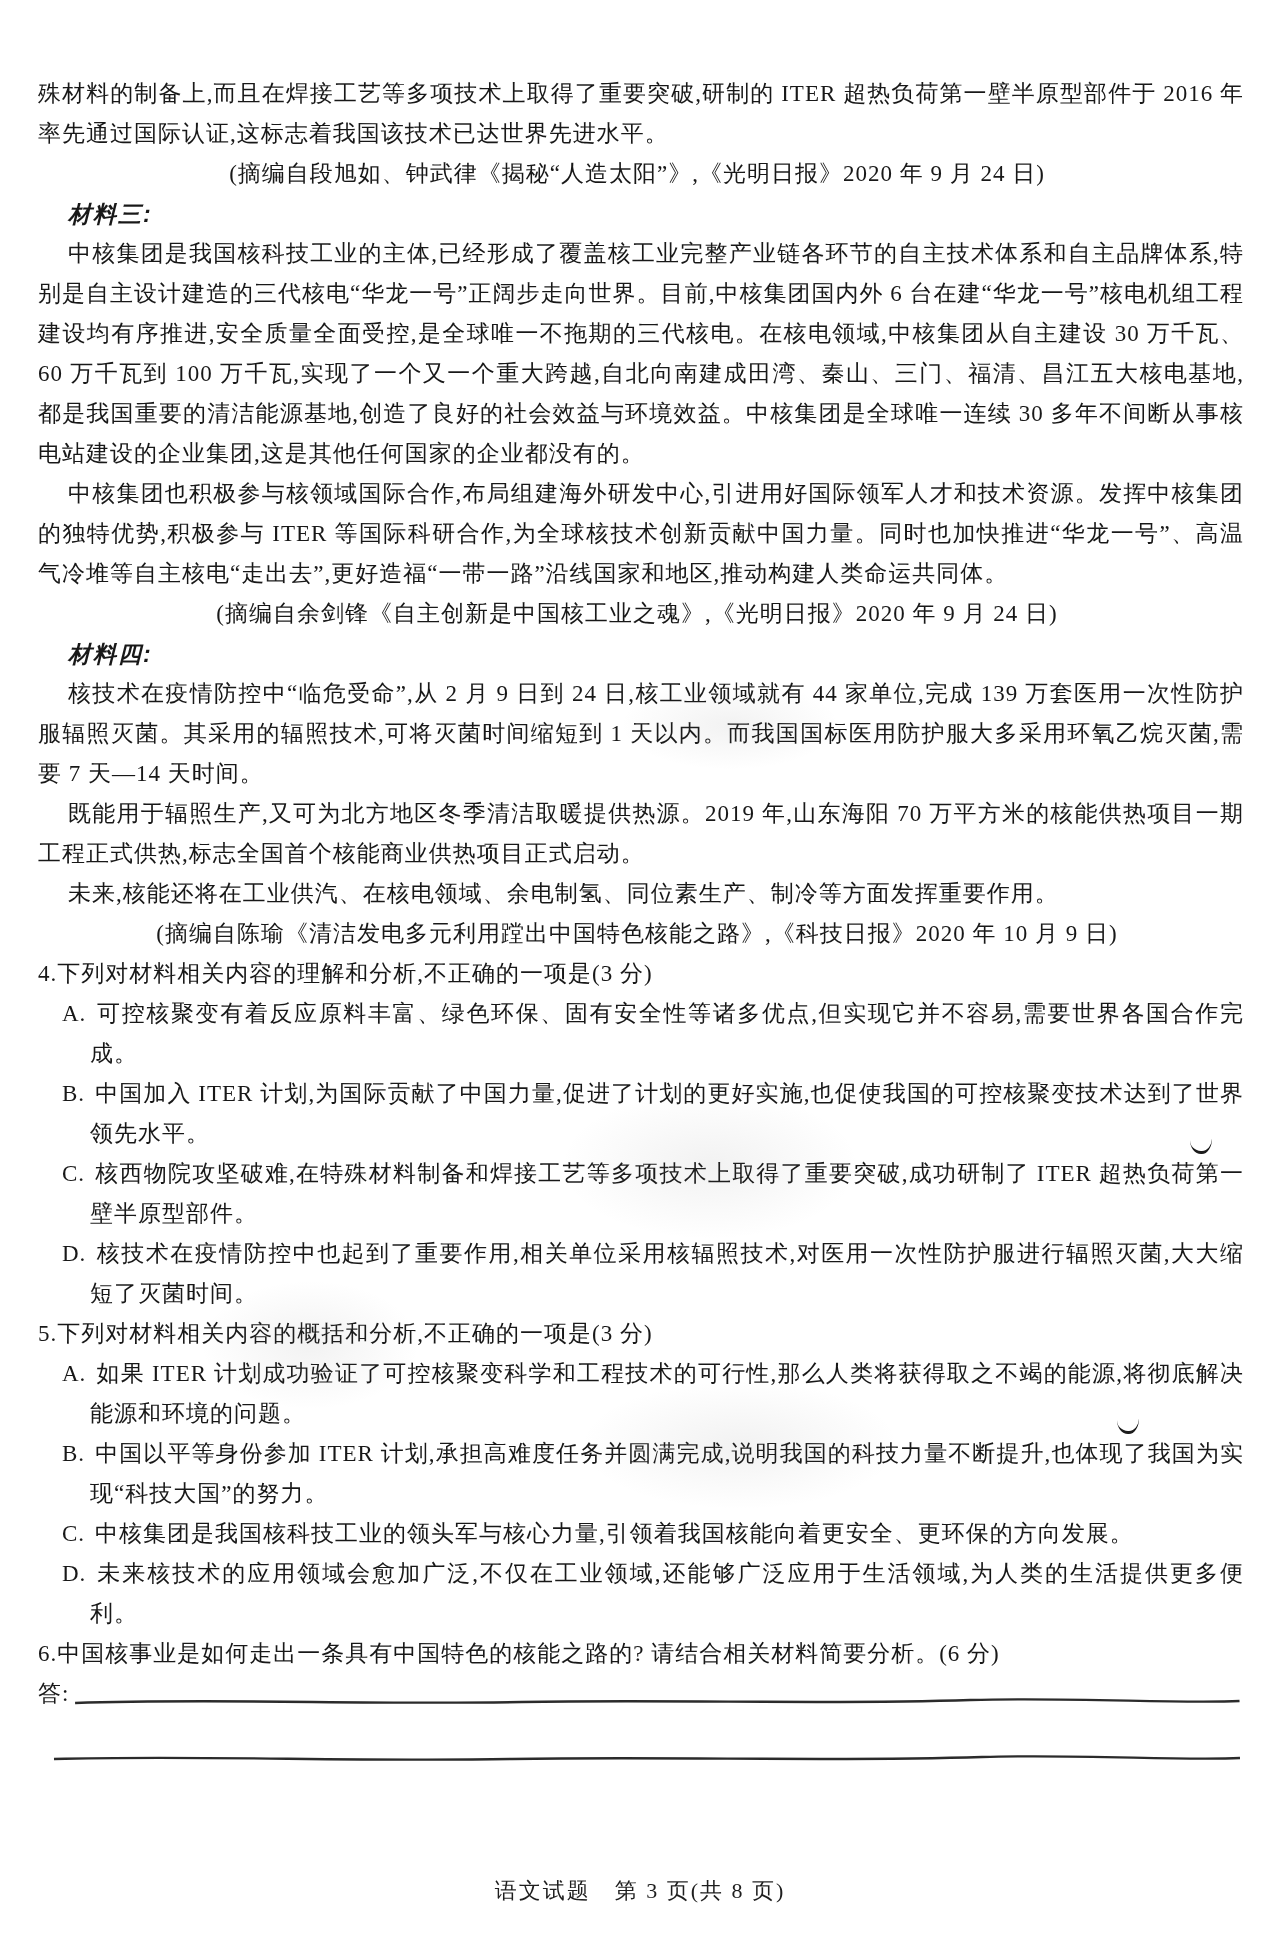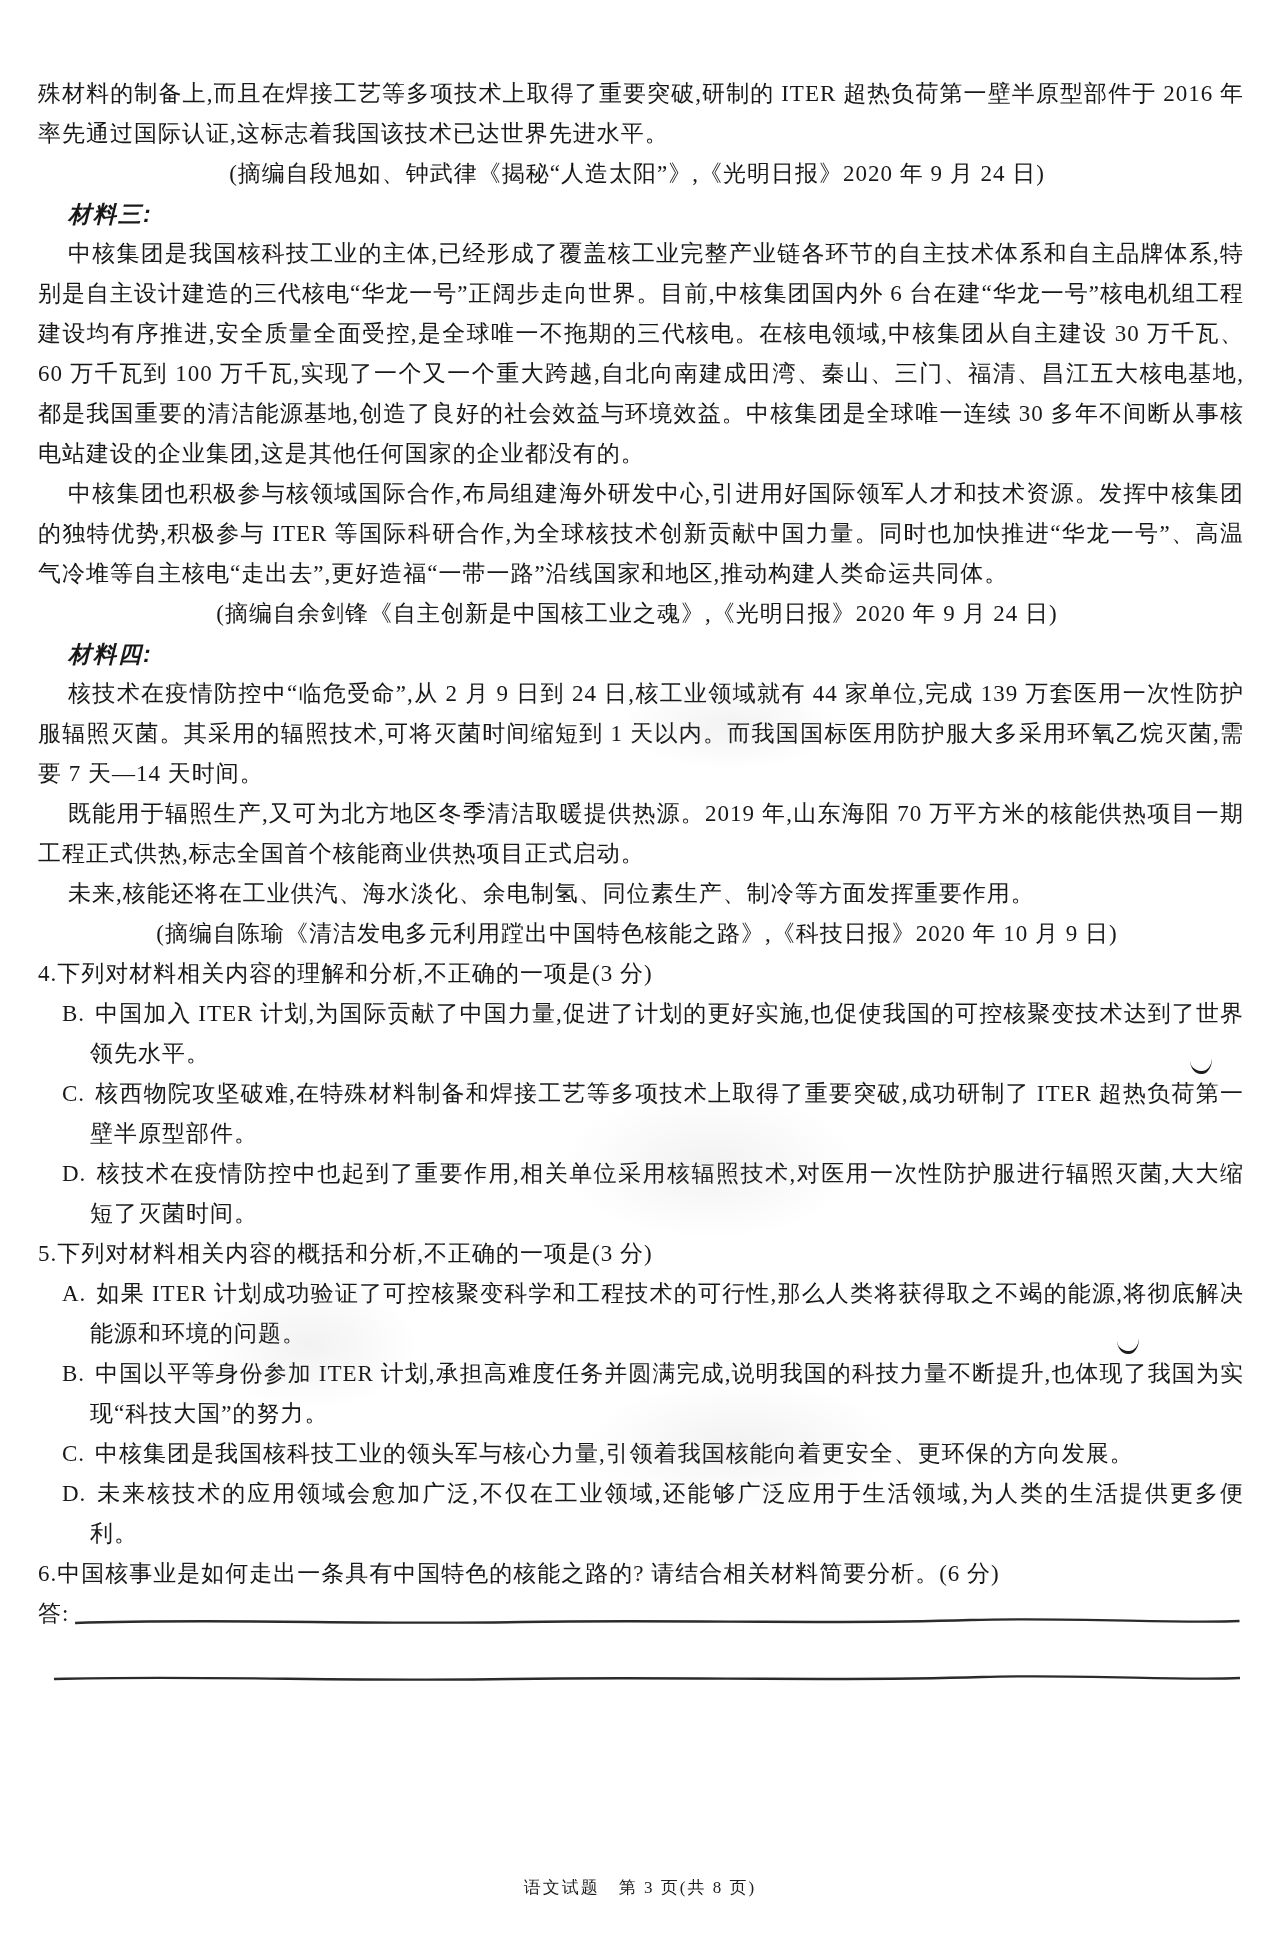--- a/index.html
+++ b/index.html
@@ -46,21 +46,21 @@
   }
   
   .answer-row { display: flex; align-items: flex-end; }
   .answer-label { white-space: nowrap; }
   .ans-line { flex: 1; display: block; margin: 0 2px 7px 4px; height: 12px; }
   .ans-line-full { display: block; margin: 38px 0 0 14px; width: 1190px; height: 12px; }
   .footer {
     position: absolute;
     top: 1876px; left: 0; width: 1280px;
     text-align: center;
-    font-size: 17px;
+    font-size: 22px;
     letter-spacing: 2px;
     color: #1e1e1e;
   }
   
   .artifact {
     position: absolute;
     background: radial-gradient(ellipse at center, rgba(110,110,110,0.09), rgba(110,110,110,0) 70%);
     pointer-events: none;
   }
   .art-1 { left: 560px; top: 1090px; width: 300px; height: 150px; }
@@ -79,26 +79,27 @@
 
   <p class="mat-heading">材料三:</p>
   <p class="indent">中核集团是我国核科技工业的主体,已经形成了覆盖核工业完整产业链各环节的自主技术体系和自主品牌体系,特别是自主设计建造的三代核电“华龙一号”正阔步走向世界。目前,中核集团国内外 6 台在建“华龙一号”核电机组工程建设均有序推进,安全质量全面受控,是全球唯一不拖期的三代核电。在核电领域,中核集团从自主建设 30 万千瓦、60 万千瓦到 100 万千瓦,实现了一个又一个重大跨越,自北向南建成田湾、秦山、三门、福清、昌江五大核电基地,都是我国重要的清洁能源基地,创造了良好的社会效益与环境效益。中核集团是全球唯一连续 30 多年不间断从事核电站建设的企业集团,这是其他任何国家的企业都没有的。</p>
   <p class="indent">中核集团也积极参与核领域国际合作,布局组建海外研发中心,引进用好国际领军人才和技术资源。发挥中核集团的独特优势,积极参与 ITER 等国际科研合作,为全球核技术创新贡献中国力量。同时也加快推进“华龙一号”、高温气冷堆等自主核电“走出去”,更好造福“一带一路”沿线国家和地区,推动构建人类命运共同体。</p>
 
   <p class="attr">(摘编自余剑锋《自主创新是中国核工业之魂》,《光明日报》2020 年 9 月 24 日)</p>
 
   <p class="mat-heading">材料四:</p>
   <p class="indent">核技术在疫情防控中“临危受命”,从 2 月 9 日到 24 日,核工业领域就有 44 家单位,完成 139 万套医用一次性防护服辐照灭菌。其采用的辐照技术,可将灭菌时间缩短到 1 天以内。而我国国标医用防护服大多采用环氧乙烷灭菌,需要 7 天—14 天时间。</p>
   <p class="indent">既能用于辐照生产,又可为北方地区冬季清洁取暖提供热源。2019 年,山东海阳 70 万平方米的核能供热项目一期工程正式供热,标志全国首个核能商业供热项目正式启动。</p>
-  <p class="indent">未来,核能还将在工业供汽、海水淡化、余电制氢、同位素生产、制冷等方面发挥重要作用。</p>
+  <p class="indent">未来,核能还将在工业供汽、在核电领域、余电制氢、同位素生产、制冷等方面发挥重要作用。</p>
 
   <p class="attr">(摘编自陈瑜《清洁发电多元利用蹚出中国特色核能之路》,《科技日报》2020 年 10 月 9 日)</p>
 
   <div>
     <p class="stem">4.下列对材料相关内容的理解和分析,不正确的一项是(3 分)</p>
+    <p class="option"><span class="opt-label">A.</span><span>可控核聚变有着反应原料丰富、绿色环保、固有安全性等诸多优点,但实现它并不容易,需要世界各国合作完成。</span></p>
     <p class="option"><span class="opt-label">B.</span><span>中国加入 ITER 计划,为国际贡献了中国力量,促进了计划的更好实施,也促使我国的可控核聚变技术达到了</span><span class="hand-underline">世界领先水平。</span></p>
     <p class="option"><span class="opt-label">C.</span><span>核西物院攻坚破难,在特殊材料制备和焊接工艺等多项技术上取得了重要突破,成功研制了 ITER 超热负荷第一壁半原型部件。</span></p>
     <p class="option"><span class="opt-label">D.</span><span>核技术在疫情防控中也起到了重要作用,相关单位采用核辐照技术,对医用一次性防护服进行辐照灭菌,大大缩短了灭菌时间。</span></p>
   </div>
 
   <div>
     <p class="stem">5.下列对材料相关内容的概括和分析,不正确的一项是(3 分)</p>
     <p class="option"><span class="opt-label">A.</span><span>如果 ITER 计划成功验证了可控核聚变科学和工程技术的可行性,那么人类将获得取之不竭的能源,</span><span class="hand-underline">将彻底解决能源和环境的问题。</span></p>
     <p class="option"><span class="opt-label">B.</span><span>中国以平等身份参加 ITER 计划,承担高难度任务并圆满完成,说明我国的科技力量不断提升,也体现了我国为实现“科技大国”的努力。</span></p>
     <p class="option"><span class="opt-label">C.</span><span>中核集团是我国核科技工业的领头军与核心力量,引领着我国核能向着更安全、更环保的方向发展。</span></p>

